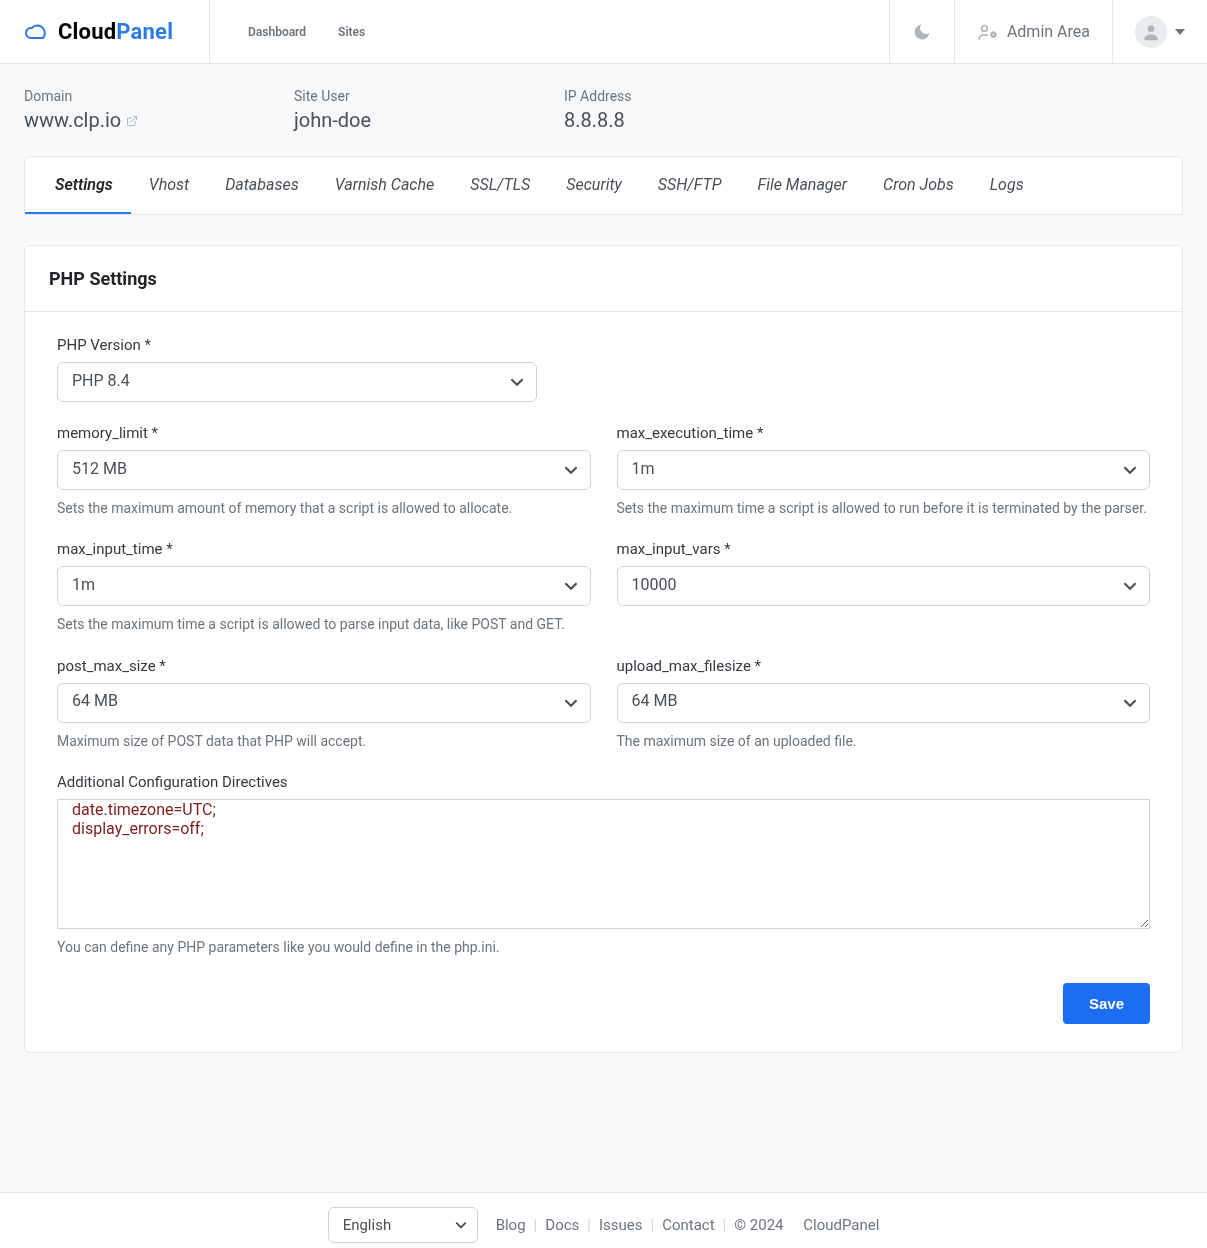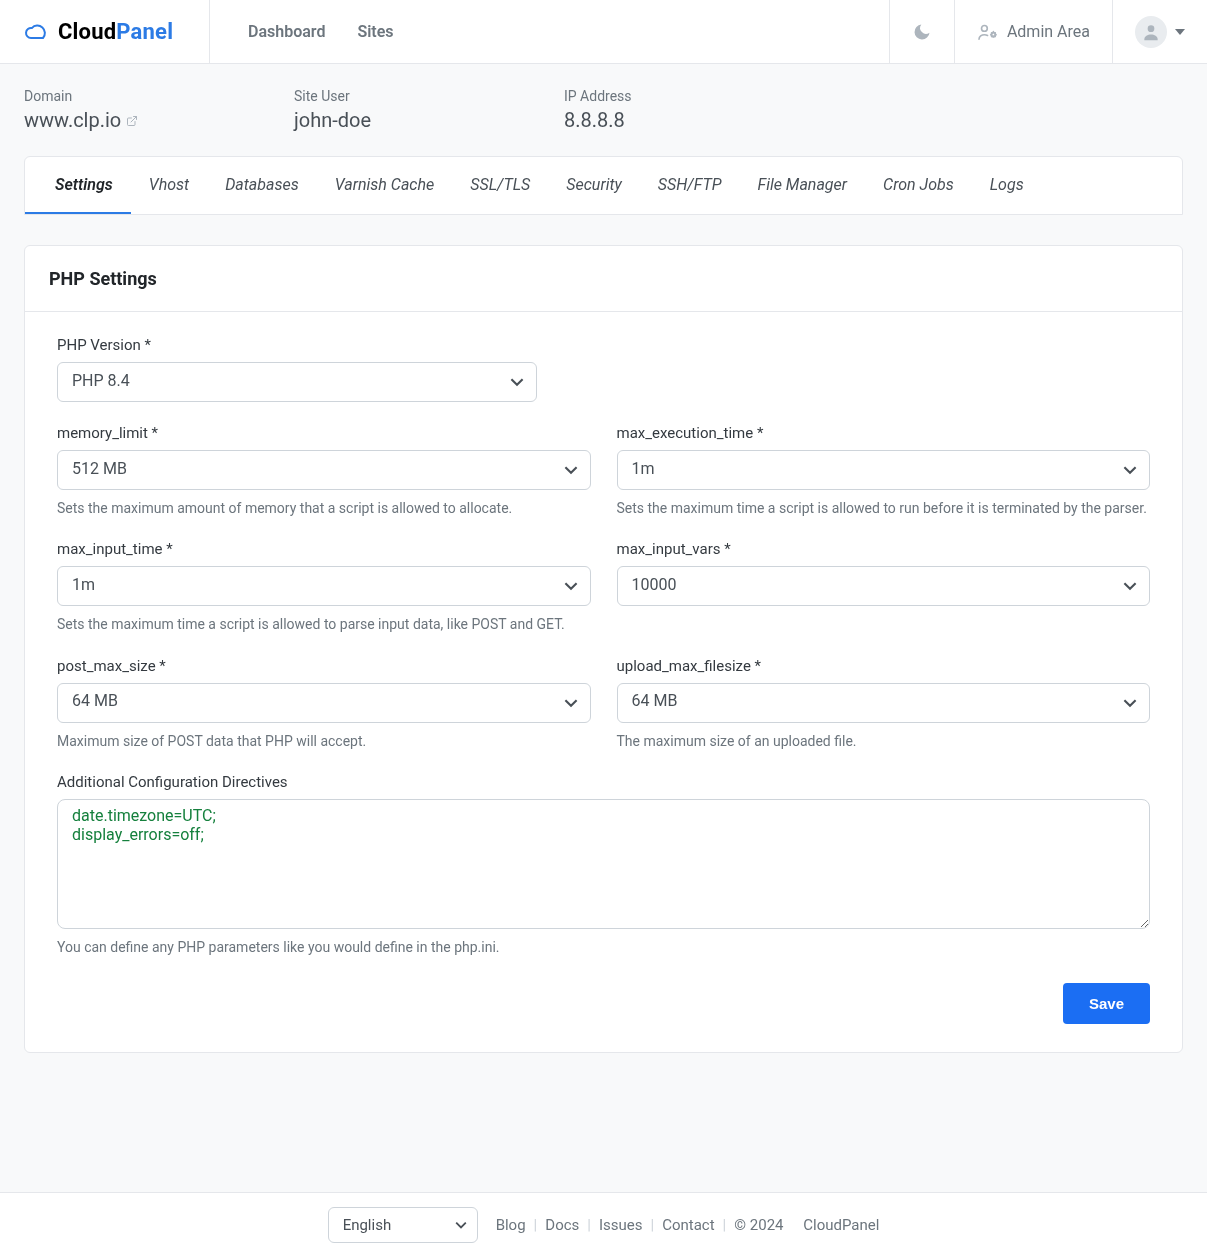--- a/index.html
+++ b/index.html
@@ -34,21 +34,21 @@
     min-width:210px;
   }
   .logo-text{font-size:22px;font-weight:700;letter-spacing:.2px;display:flex;align-items:center;gap:8px;}
   .logo-text .cp1{color:#000;}
   .logo-text .cp2{color:#2c7be5;}
   .logo-cloud{display:inline-flex;}
   .nav{
     display:flex;align-items:center;gap:12px;padding:0 28px;flex:1;
   }
   .nav a{
-    color:var(--muted);font-weight:600;text-decoration:none;font-size:16px;padding:8px 10px;border-radius:4px;
+    color:var(--muted);font-weight:600;text-decoration:none;font-size:12px;padding:8px 10px;border-radius:4px;
   }
   .topbar-right{display:flex;align-items:stretch;}
   .top-slot{
     display:flex;align-items:center;padding:0 22px;border-left:1px solid var(--border);
     color:var(--muted);gap:8px;
   }
   .top-slot.user{gap:8px;}
   .avatar{
     width:32px;height:32px;border-radius:50%;background:#e9ecef;display:flex;align-items:center;justify-content:center;
   }
@@ -84,22 +84,22 @@
   .form-col{flex:1 1 0;min-width:320px;display:flex;flex-direction:column;}
   .form-label{font-size:15px;color:var(--label);margin-bottom:8px;}
   .select{
     position:relative;display:flex;align-items:center;
     border:1px solid #ced4da;border-radius:6px;background:#fff;height:40px;
     padding:0 38px 4px 14px;font-size:16px;color:#495057;cursor:pointer;
   }
   .select .chev{position:absolute;right:12px;top:50%;transform:translateY(-50%);pointer-events:none;}
   .help{color:var(--muted);font-size:14px;margin-top:8px;line-height:1.45;}
   .textarea{
-    border:1px solid #ced4da;border-radius:8px;background:#fff;min-height:130px;resize:vertical;
-    padding:6px 14px;font-size:16px;color:#15803d;font-family:inherit;width:100%;
+    border:1px solid #ced4da;border-radius:0;background:#fff;min-height:130px;resize:vertical;
+    padding:0 14px;font-size:16px;color:#7f1d1d;font-family:inherit;width:100%;
   }
   .actions{display:flex;justify-content:flex-end;margin-top:26px;}
   .btn-primary{
     background:#1b6ef3;color:#fff;border:none;border-radius:4px;
     padding:12px 26px;font-size:15px;font-weight:600;cursor:pointer;
   }
 
   .footer{
     border-top:1px solid var(--border);background:#fff;padding:14px 24px;display:flex;align-items:center;justify-content:center;gap:18px;
     color:var(--muted);font-size:15px;flex-wrap:wrap;

